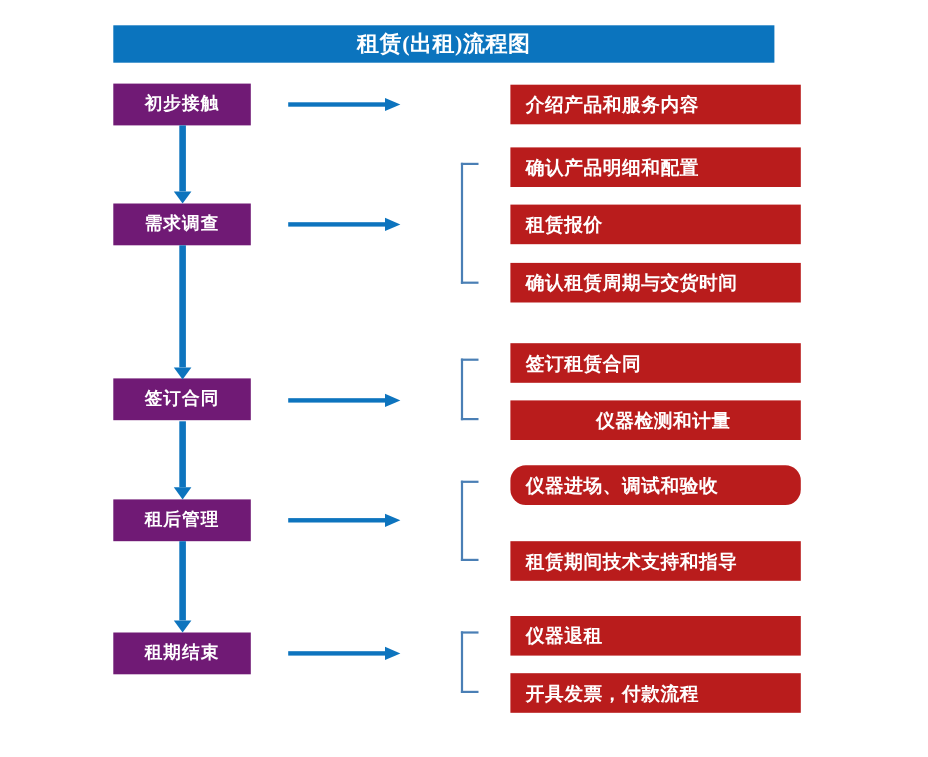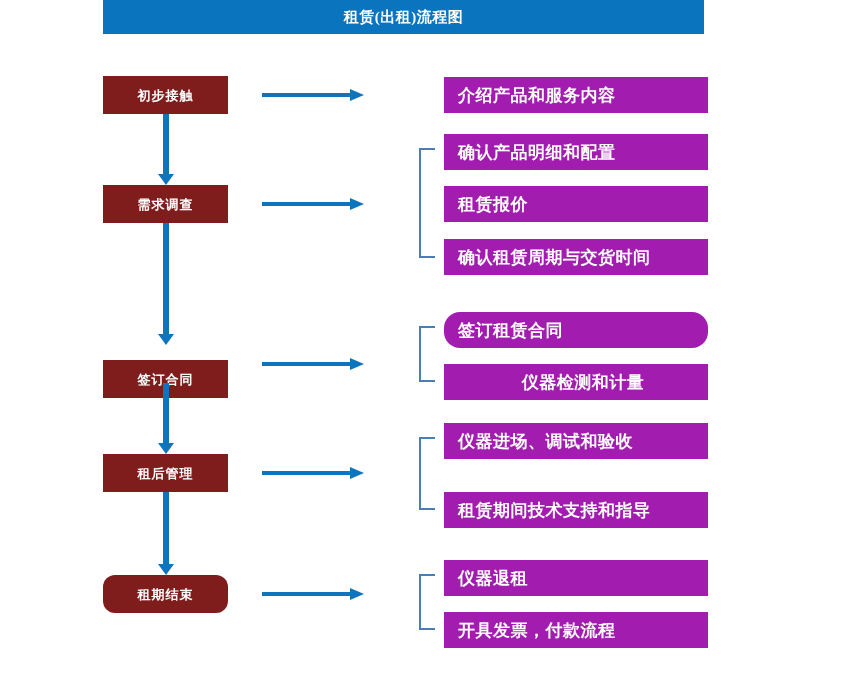--- a/index.html
+++ b/index.html
@@ -19,58 +19,58 @@
     position: absolute;
     left: 0; top: 0;
     width: 844px;
     height: 688px;
   }
 
   
   .title-bar {
     position: absolute;
     left: 103px;
-    top: 0;
+    top: 23px;
     width: 601px;
     height: 34px;
     background: #0B74BE;
     color: #ffffff;
     display: flex;
     align-items: center;
     justify-content: center;
-    font-size: 15px;
+    font-size: 20px;
     font-weight: bold;
     letter-spacing: 0.5px;
     line-height: 1;
   }
 
   
   .stage-box {
     position: absolute;
     left: 103px;
     width: 125px;
     height: 38px;
-    background: #7f1d1d;
+    background: #701a75;
     color: #ffffff;
     display: flex;
     align-items: center;
     justify-content: center;
-    font-size: 13px;
+    font-size: 16px;
     font-weight: bold;
     letter-spacing: 1px;
     line-height: 1;
   }
 
   
   .detail-box {
     position: absolute;
-    left: 444px;
+    left: 464px;
     width: 264px;
     height: 36px;
-    background: #a21caf;
+    background: #b91c1c;
     color: #ffffff;
     display: flex;
     align-items: center;
     font-size: 17px;
     font-weight: bold;
     padding-left: 14px;
     box-sizing: border-box;
     letter-spacing: 0.5px;
     line-height: 1;
   }
@@ -140,50 +140,50 @@
 
   <div class="title-bar">租赁(出租)流程图</div>
 
   <div id="stages-layer">
       <div class="stage-box" style="top: 76px;">
         <span>初步接触</span>
       </div>
       <div class="stage-box" style="top: 185px;">
         <span>需求调查</span>
       </div>
-      <div class="stage-box" style="top: 360px; align-items: center;">
+      <div class="stage-box" style="top: 344px; align-items: center;">
         <span>签订合同</span>
       </div>
       <div class="stage-box" style="top: 454px;">
         <span>租后管理</span>
       </div>
-      <div class="stage-box" style="top: 575px; border-radius: 12px;">
+      <div class="stage-box" style="top: 575px;">
         <span>租期结束</span>
       </div>
     </div>
   <div id="details-layer">
       <div class="detail-box" style="top: 77px;">
         <span>介绍产品和服务内容</span>
       </div>
       <div class="detail-box" style="top: 134px;">
         <span>确认产品明细和配置</span>
       </div>
       <div class="detail-box" style="top: 186px;">
         <span>租赁报价</span>
       </div>
       <div class="detail-box" style="top: 239px; text-align: center;">
         <span>确认租赁周期与交货时间</span>
       </div>
-      <div class="detail-box" style="top: 312px; border-radius: 16px;">
+      <div class="detail-box" style="top: 312px;">
         <span>签订租赁合同</span>
       </div>
       <div class="detail-box" style="top: 364px; justify-content: center;">
         <span>仪器检测和计量</span>
       </div>
-      <div class="detail-box" style="top: 423px;">
+      <div class="detail-box" style="top: 423px; border-radius: 14px;">
         <span>仪器进场、调试和验收</span>
       </div>
       <div class="detail-box" style="top: 492px;">
         <span>租赁期间技术支持和指导</span>
       </div>
       <div class="detail-box" style="top: 560px; align-items: center;">
         <span>仪器退租</span>
       </div>
       <div class="detail-box" style="top: 612px;">
         <span>开具发票，付款流程</span>

